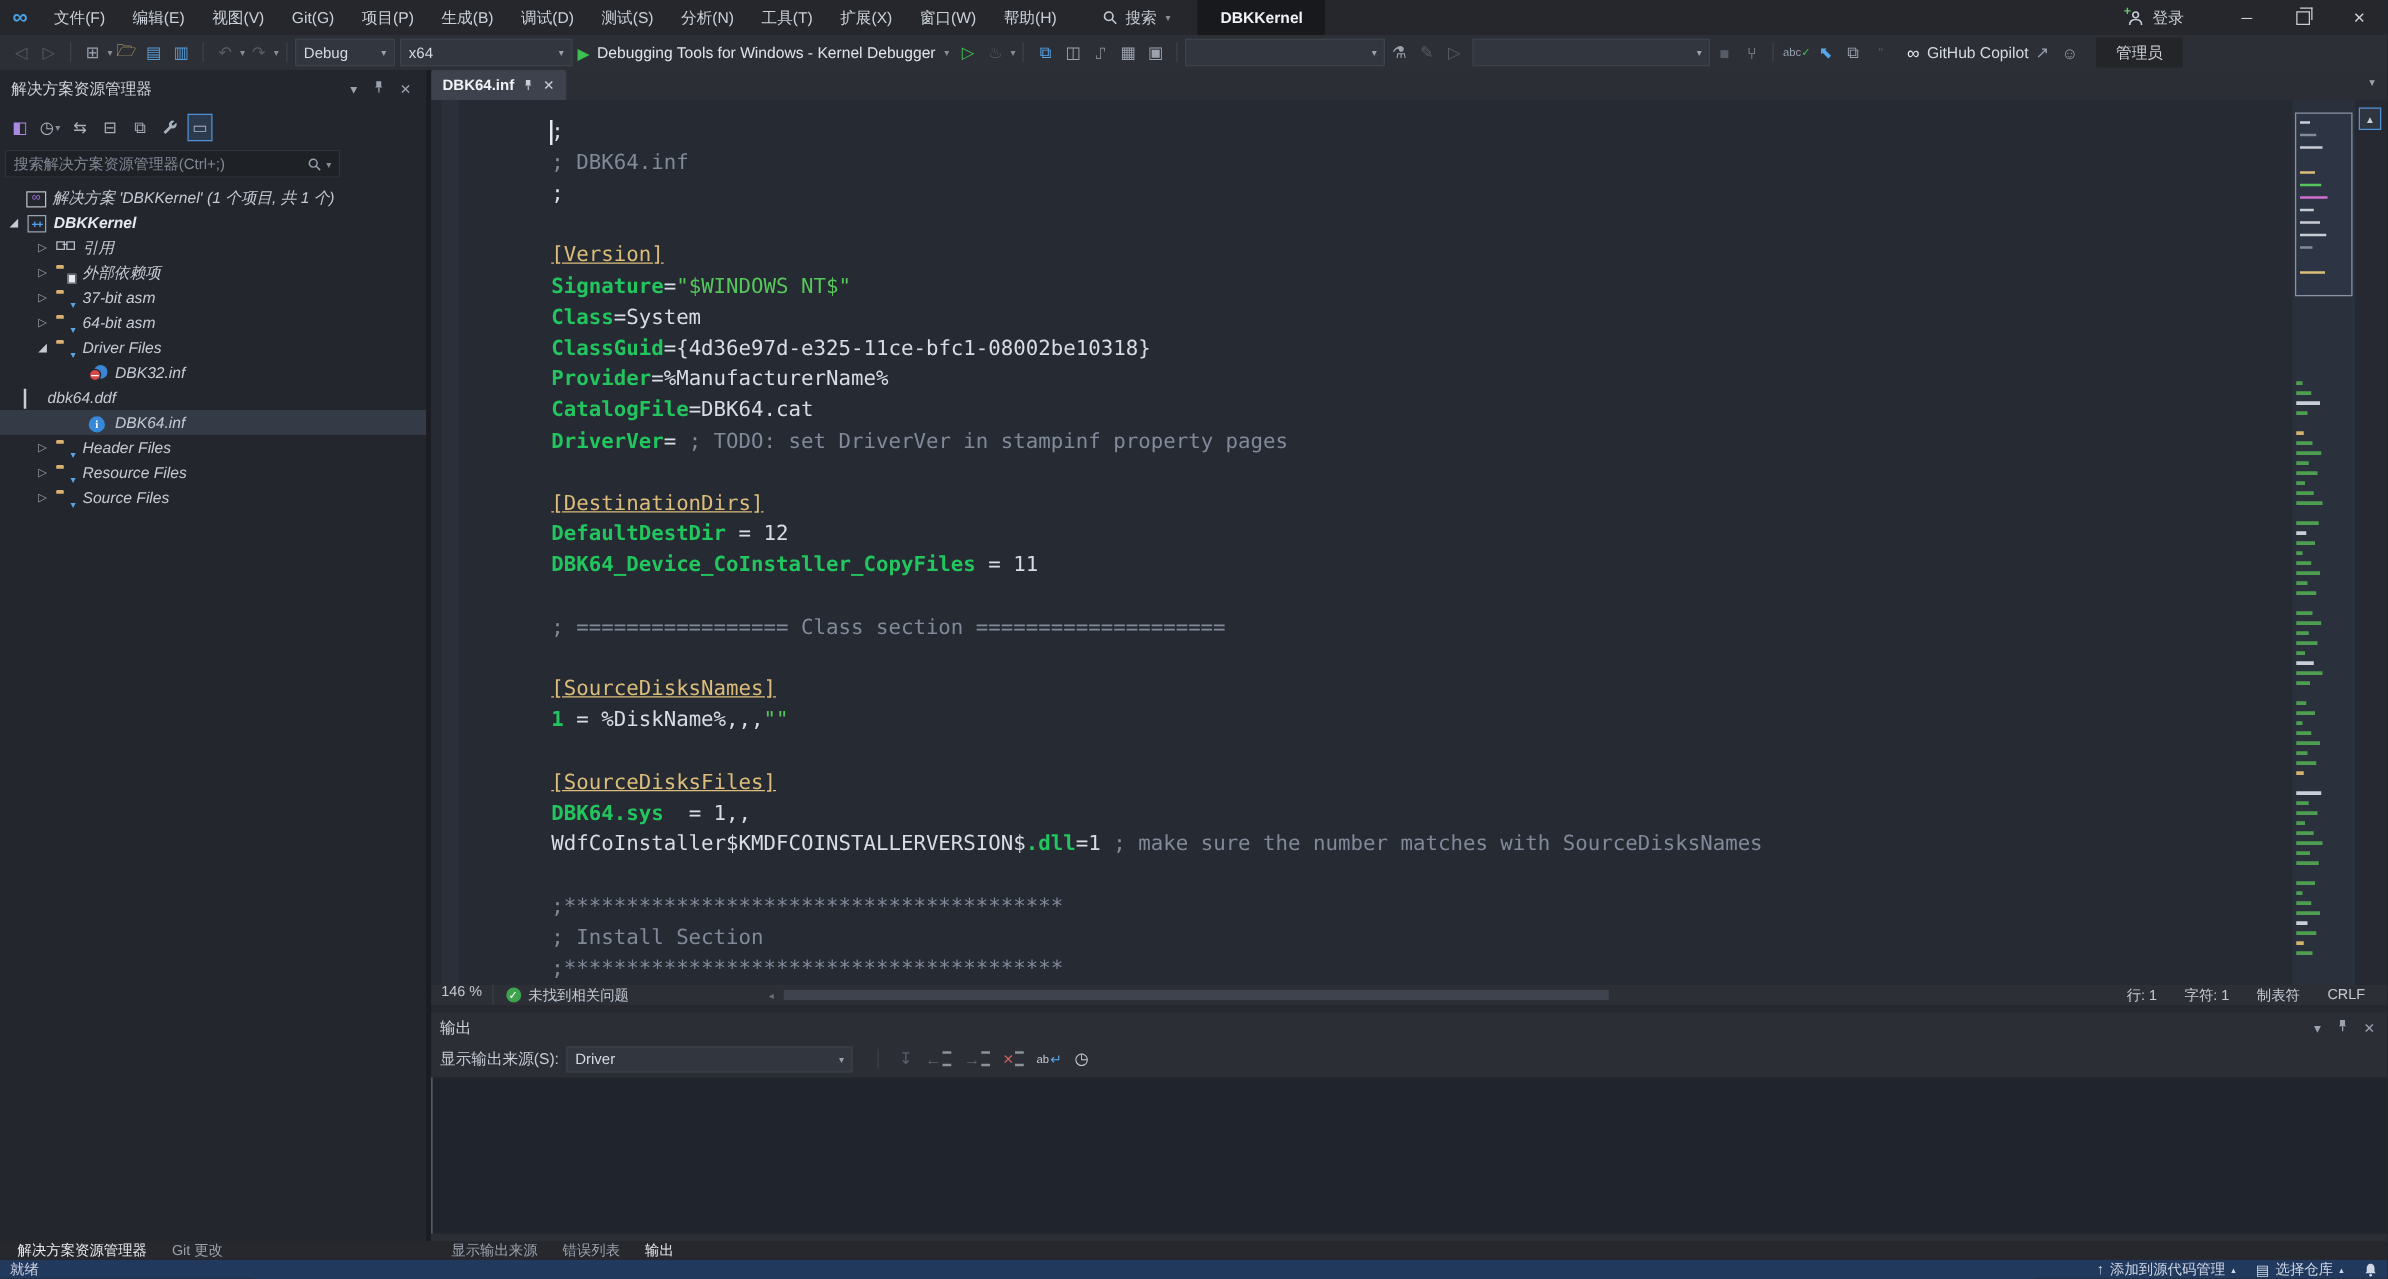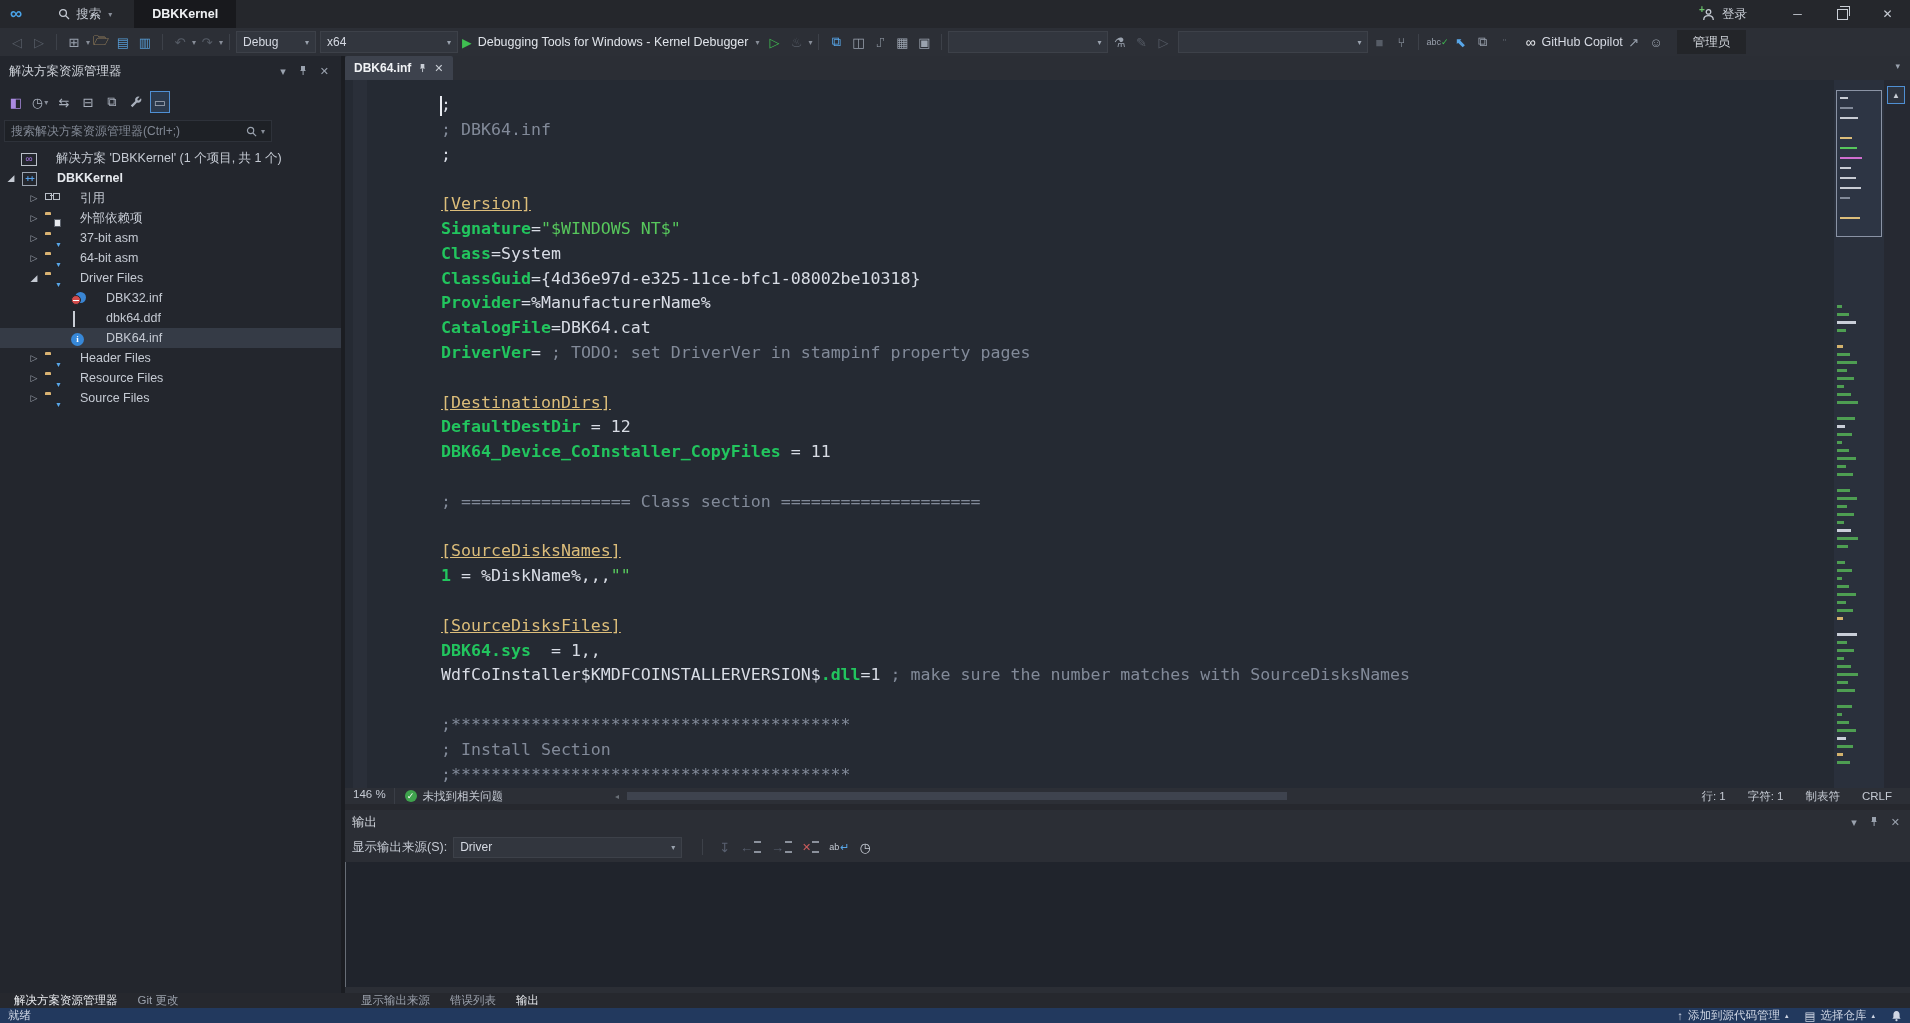--- a/index.html
+++ b/index.html
@@ -49,21 +49,21 @@
   .sx-search{margin:2px 0 0 4px;width:268px;height:22px;background:#1e2126;border:1px solid #2e323a;
     display:flex;align-items:center;box-sizing:border-box;}
   .sx-search input{flex:1;background:transparent;border:none;outline:none;color:#9aa1ad;font-size:12px;padding:0 6px;font-family:inherit;}
   .sx-search input::placeholder{color:#808793;}
   .sx-search .mag{display:flex;align-items:center;gap:3px;padding-right:6px;color:#9aa2ae;}
   .tree{margin-top:6px;}
   .trow{height:20px;display:flex;align-items:center;font-size:12.5px;color:#c5cad3;white-space:nowrap;}
   .trow.sel{background:#353b46;}
   .trow .exp{width:12px;font-size:9px;color:#9aa0ab;text-align:center;flex:none;}
   .trow .exp.open{color:#c5cad3;}
-  .trow .lbl{margin-left:20px;}
+  .trow .lbl{margin-left:6px;font-style:italic;}
   .trow .lbl.bold{font-weight:bold;color:#e6e9ee;}
   .ticon{flex:none;margin-left:5px;position:relative;width:15px;height:13px;}
   
   .i-folder{width:14px;height:10px;background:#d9b272;border-radius:1px;margin-top:3px;}
   .i-folder::before{content:"";position:absolute;top:0;left:0;width:6px;height:3px;background:#d9b272;border-radius:1px 1px 0 0;}
   .i-folder.filt::after{content:"▼";position:absolute;right:-2px;bottom:-3px;font-size:7px;color:#58a6e8;text-shadow:0 0 1px #23262d;}
   .i-folder.pg::after{content:"";position:absolute;right:-1px;bottom:-2px;width:5px;height:6px;background:#e8eaee;border:1px solid #5b616b;}
   
   .i-info{width:13px;height:13px;border-radius:50%;background:#3788d8;color:#fff;font-size:9px;font-weight:bold;
     display:flex;align-items:center;justify-content:center;font-family:"Liberation Serif",serif;margin-top:1px;}
@@ -151,20 +151,35 @@
   .sb-item .tri{font-size:7px;}
   .bell svg{display:block;}
 </style>
 </head>
 <body>
 
 <div id="app">
 
   <div class="abs titlebar">
     <span class="vslogo">∞</span>
+    <div class="menubar" id="menubar">
+        <div class="menu-item">文件(F)</div>
+        <div class="menu-item">编辑(E)</div>
+        <div class="menu-item">视图(V)</div>
+        <div class="menu-item">Git(G)</div>
+        <div class="menu-item">项目(P)</div>
+        <div class="menu-item">生成(B)</div>
+        <div class="menu-item">调试(D)</div>
+        <div class="menu-item">测试(S)</div>
+        <div class="menu-item">分析(N)</div>
+        <div class="menu-item">工具(T)</div>
+        <div class="menu-item">扩展(X)</div>
+        <div class="menu-item">窗口(W)</div>
+        <div class="menu-item">帮助(H)</div>
+      </div>
     <div class="tb-search">
       <svg width="12" height="12" viewBox="0 0 12 12">
           <circle cx="5" cy="5" r="3.4" fill="none" stroke="#c5cad3" stroke-width="1.3"></circle>
           <line x1="7.6" y1="7.6" x2="11" y2="11" stroke="#c5cad3" stroke-width="1.3"></line>
         </svg>
       <span>搜索</span>
       <span class="tiny-dd">▾</span>
     </div>
     <div class="docbox">
       <span>DBKKernel</span>
@@ -330,21 +345,21 @@
         <div class="trow" style="padding-left: 28px;">
           <span class="exp open">◢</span>
           <span class="ticon"><span class="i-folder filt"></span></span>
           <span class="lbl">Driver Files</span>
         </div>
         <div class="trow" style="padding-left: 54px;">
           <span class="exp"></span>
           <span class="ticon"><span class="i-excl"><span class="minus"></span></span></span>
           <span class="lbl">DBK32.inf</span>
         </div>
-        <div class="trow" style="padding-left: 54px;">
+        <div class="trow" style="">
           <span class="exp"></span>
           <span class="ticon"><span class="i-page"></span></span>
           <span class="lbl">dbk64.ddf</span>
         </div>
         <div class="trow sel" style="padding-left: 54px;">
           <span class="exp"></span>
           <span class="ticon">
             <span class="i-info">i</span>
           </span>
           <span class="lbl">DBK64.inf</span>

